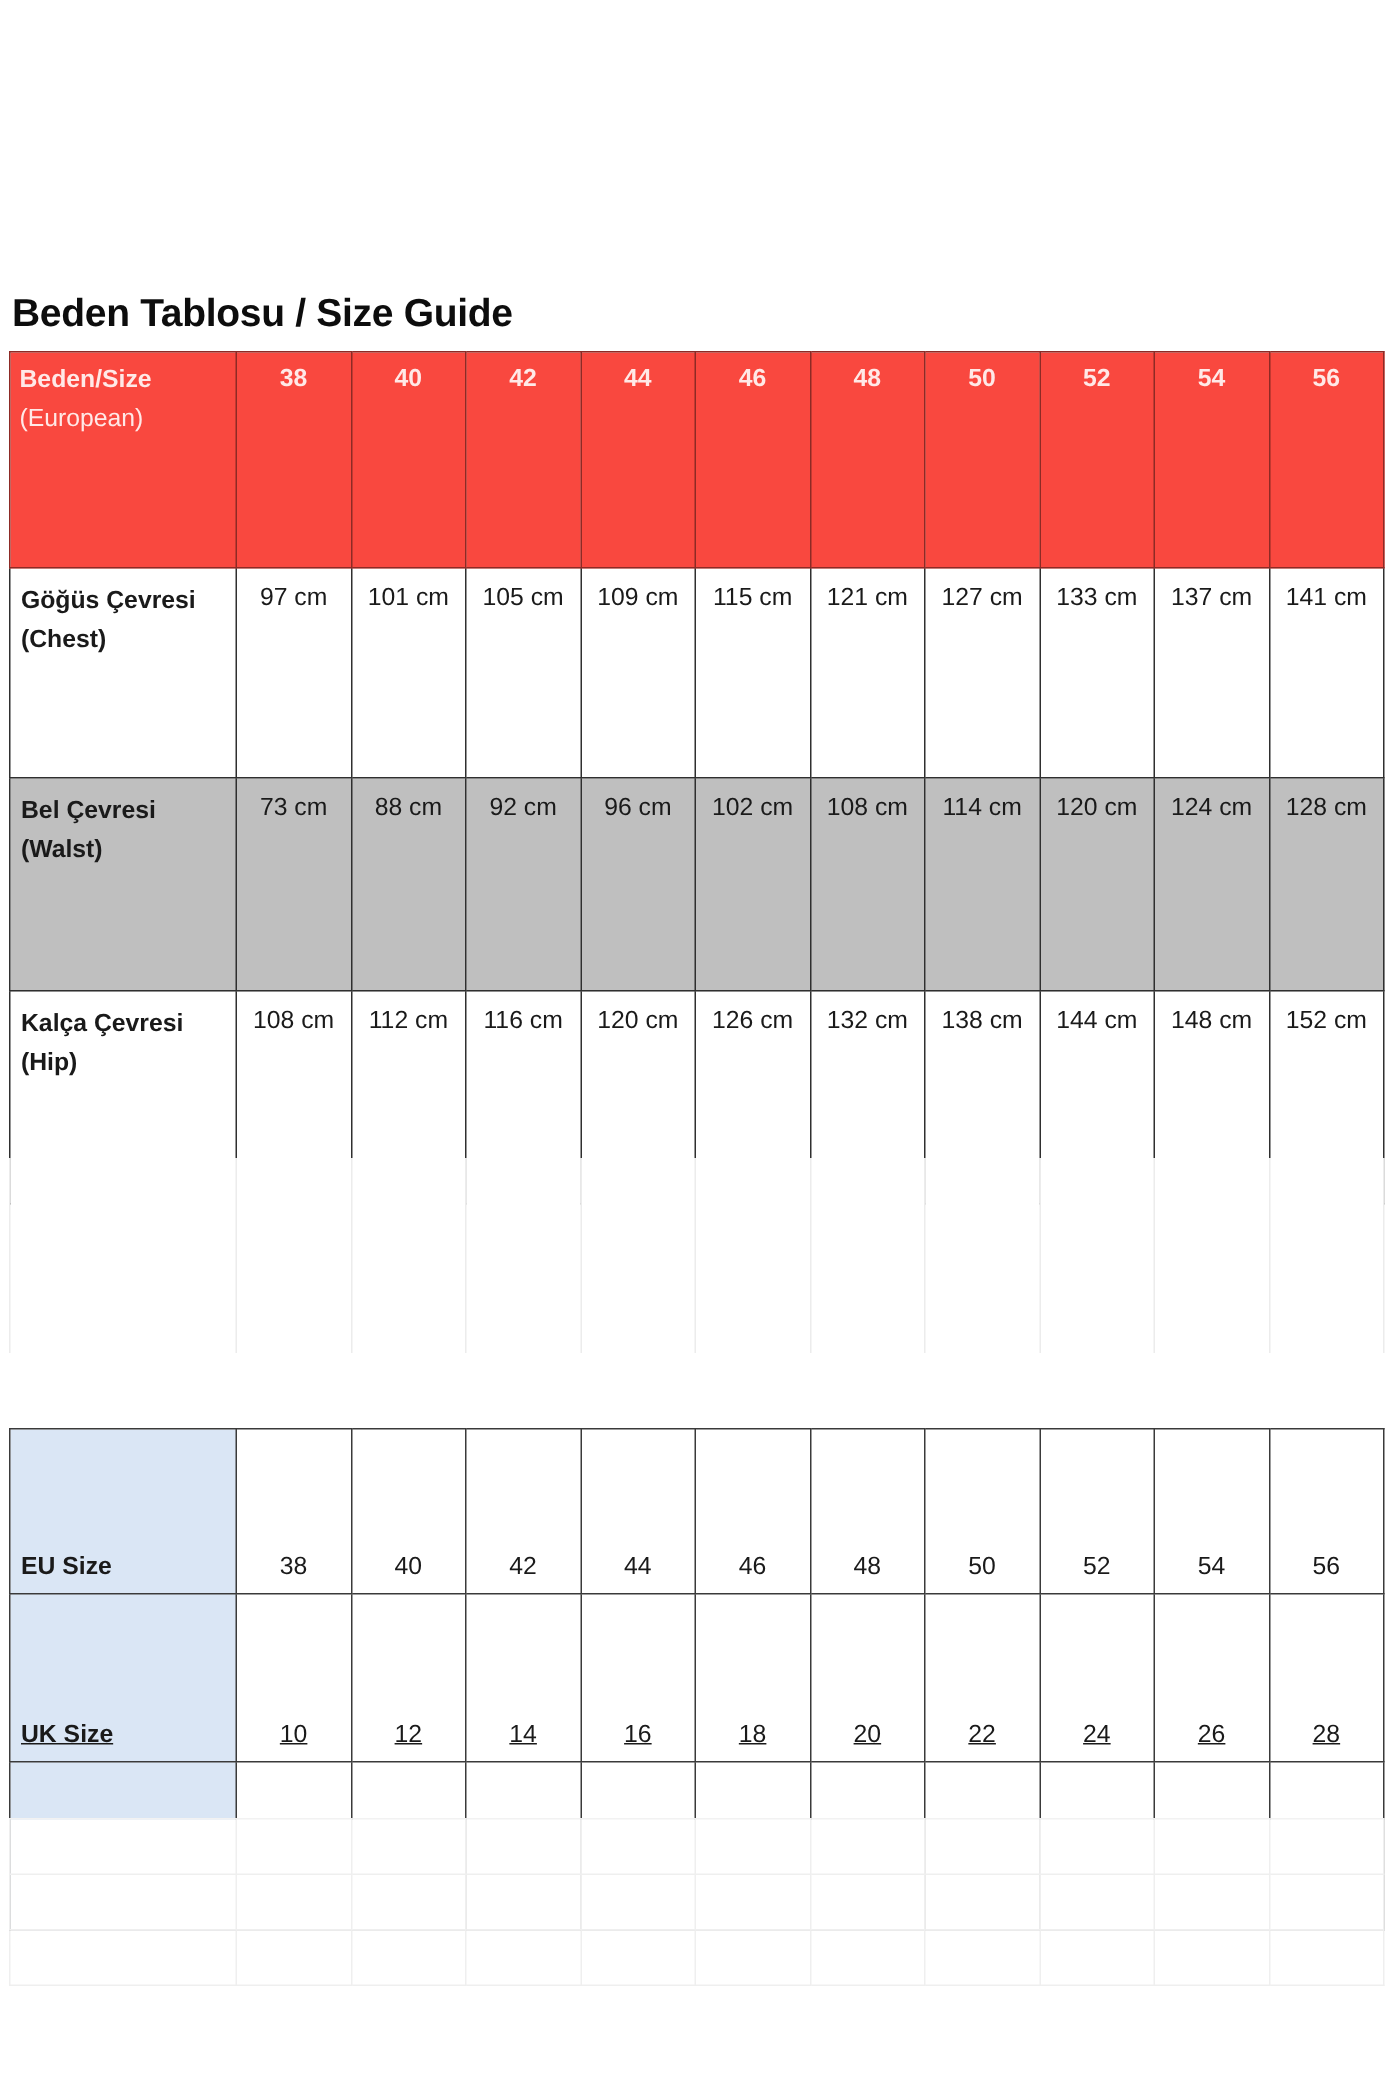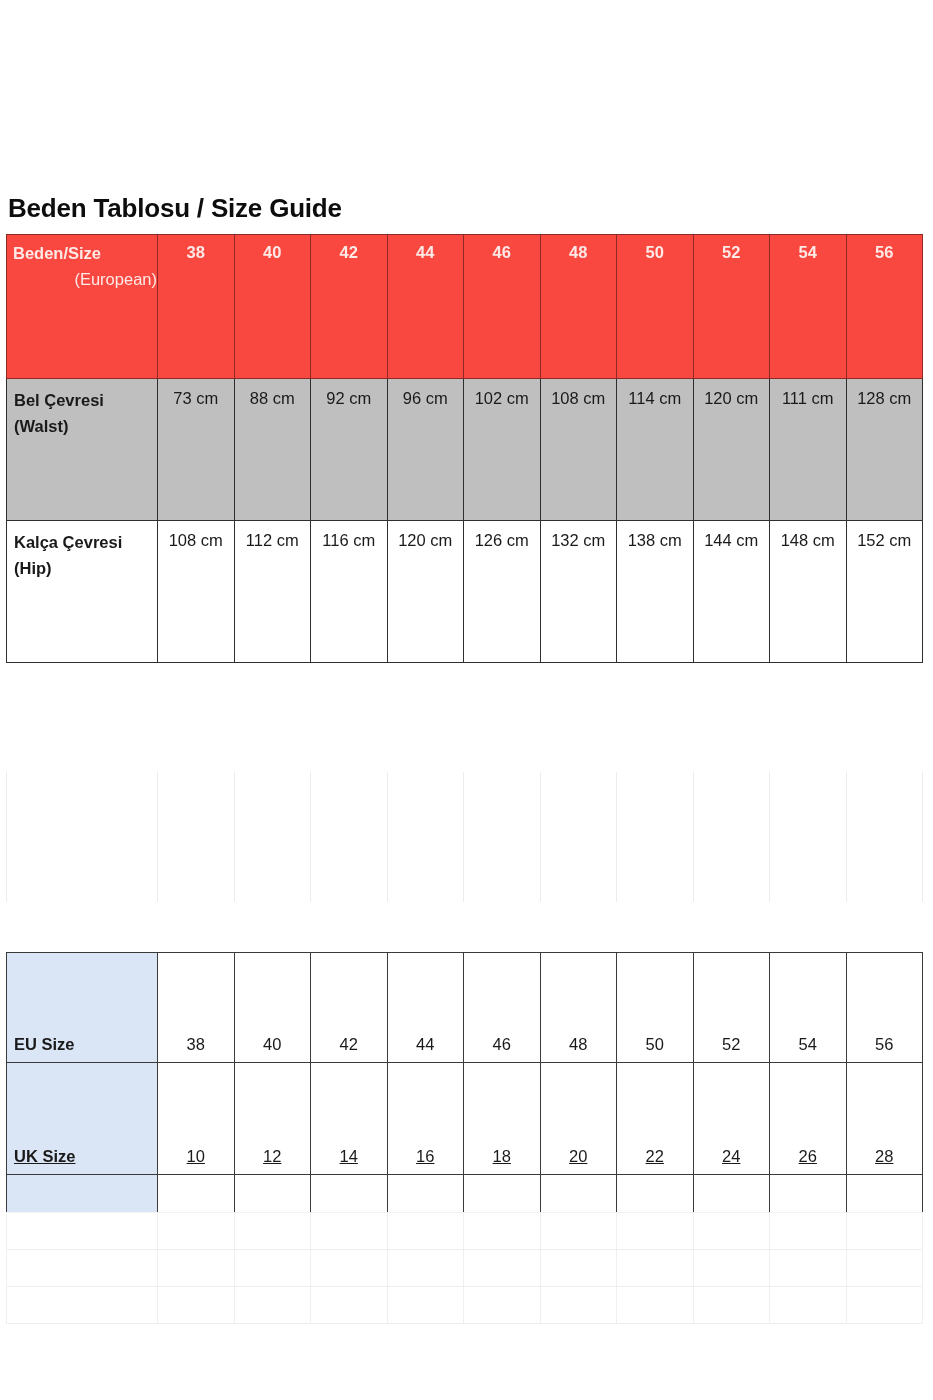--- a/index.html
+++ b/index.html
@@ -63,21 +63,21 @@
     border-color: #8d2a25;
     color: #ffe9e7;
   }
   .cell-head-label {
     font-weight: bold;
     font-size: 17px;
     line-height: 1.55;
     padding: 6px 0 0 6px !important;
     color: #f8d8d5;
   }
-  .cell-head-label .l2 { font-weight: normal; text-align: right; }
+  .cell-head-label .l2 { font-weight: normal; }
   .cell-head-size {
     text-align: center;
     font-weight: bold;
     font-size: 15.5px;
     padding-top: 8px !important;
     color: #fbe2e0;
   }
 
   .rowlabel {
     font-weight: bold;
@@ -191,35 +191,51 @@
         <td class="cell-head-size">42</td>
         <td class="cell-head-size">44</td>
         <td class="cell-head-size">46</td>
         <td class="cell-head-size">48</td>
         <td class="cell-head-size">50</td>
         <td class="cell-head-size">52</td>
         <td class="cell-head-size">54</td>
         <td class="cell-head-size">56</td>
       </tr>
 
+      <tr class="row-chest">
+        <td class="rowlabel">
+          <div>Göğüs Çevresi</div>
+          <div>(Chest)</div>
+        </td>
+        <td class="valuecell">97 cm</td>
+        <td class="valuecell">101 cm</td>
+        <td class="valuecell">105 cm</td>
+        <td class="valuecell">109 cm</td>
+        <td class="valuecell">115 cm</td>
+        <td class="valuecell">121 cm</td>
+        <td class="valuecell">127 cm</td>
+        <td class="valuecell">133 cm</td>
+        <td class="valuecell">137 cm</td>
+        <td class="valuecell">141 cm</td>
+      </tr>
 
       <tr class="row-waist">
         <td class="rowlabel">
           <div>Bel Çevresi</div>
           <div>(Walst)</div>
         </td>
         <td class="valuecell">73 cm</td>
         <td class="valuecell">88 cm</td>
         <td class="valuecell">92 cm</td>
         <td class="valuecell">96 cm</td>
         <td class="valuecell">102 cm</td>
         <td class="valuecell">108 cm</td>
         <td class="valuecell">114 cm</td>
         <td class="valuecell">120 cm</td>
-        <td class="valuecell">111 cm</td>
+        <td class="valuecell">124 cm</td>
         <td class="valuecell">128 cm</td>
       </tr>
 
       <tr class="row-hip">
         <td class="rowlabel">
           <div>Kalça Çevresi</div>
           <div>(Hip)</div>
         </td>
         <td class="valuecell">108 cm</td>
         <td class="valuecell">112 cm</td>

